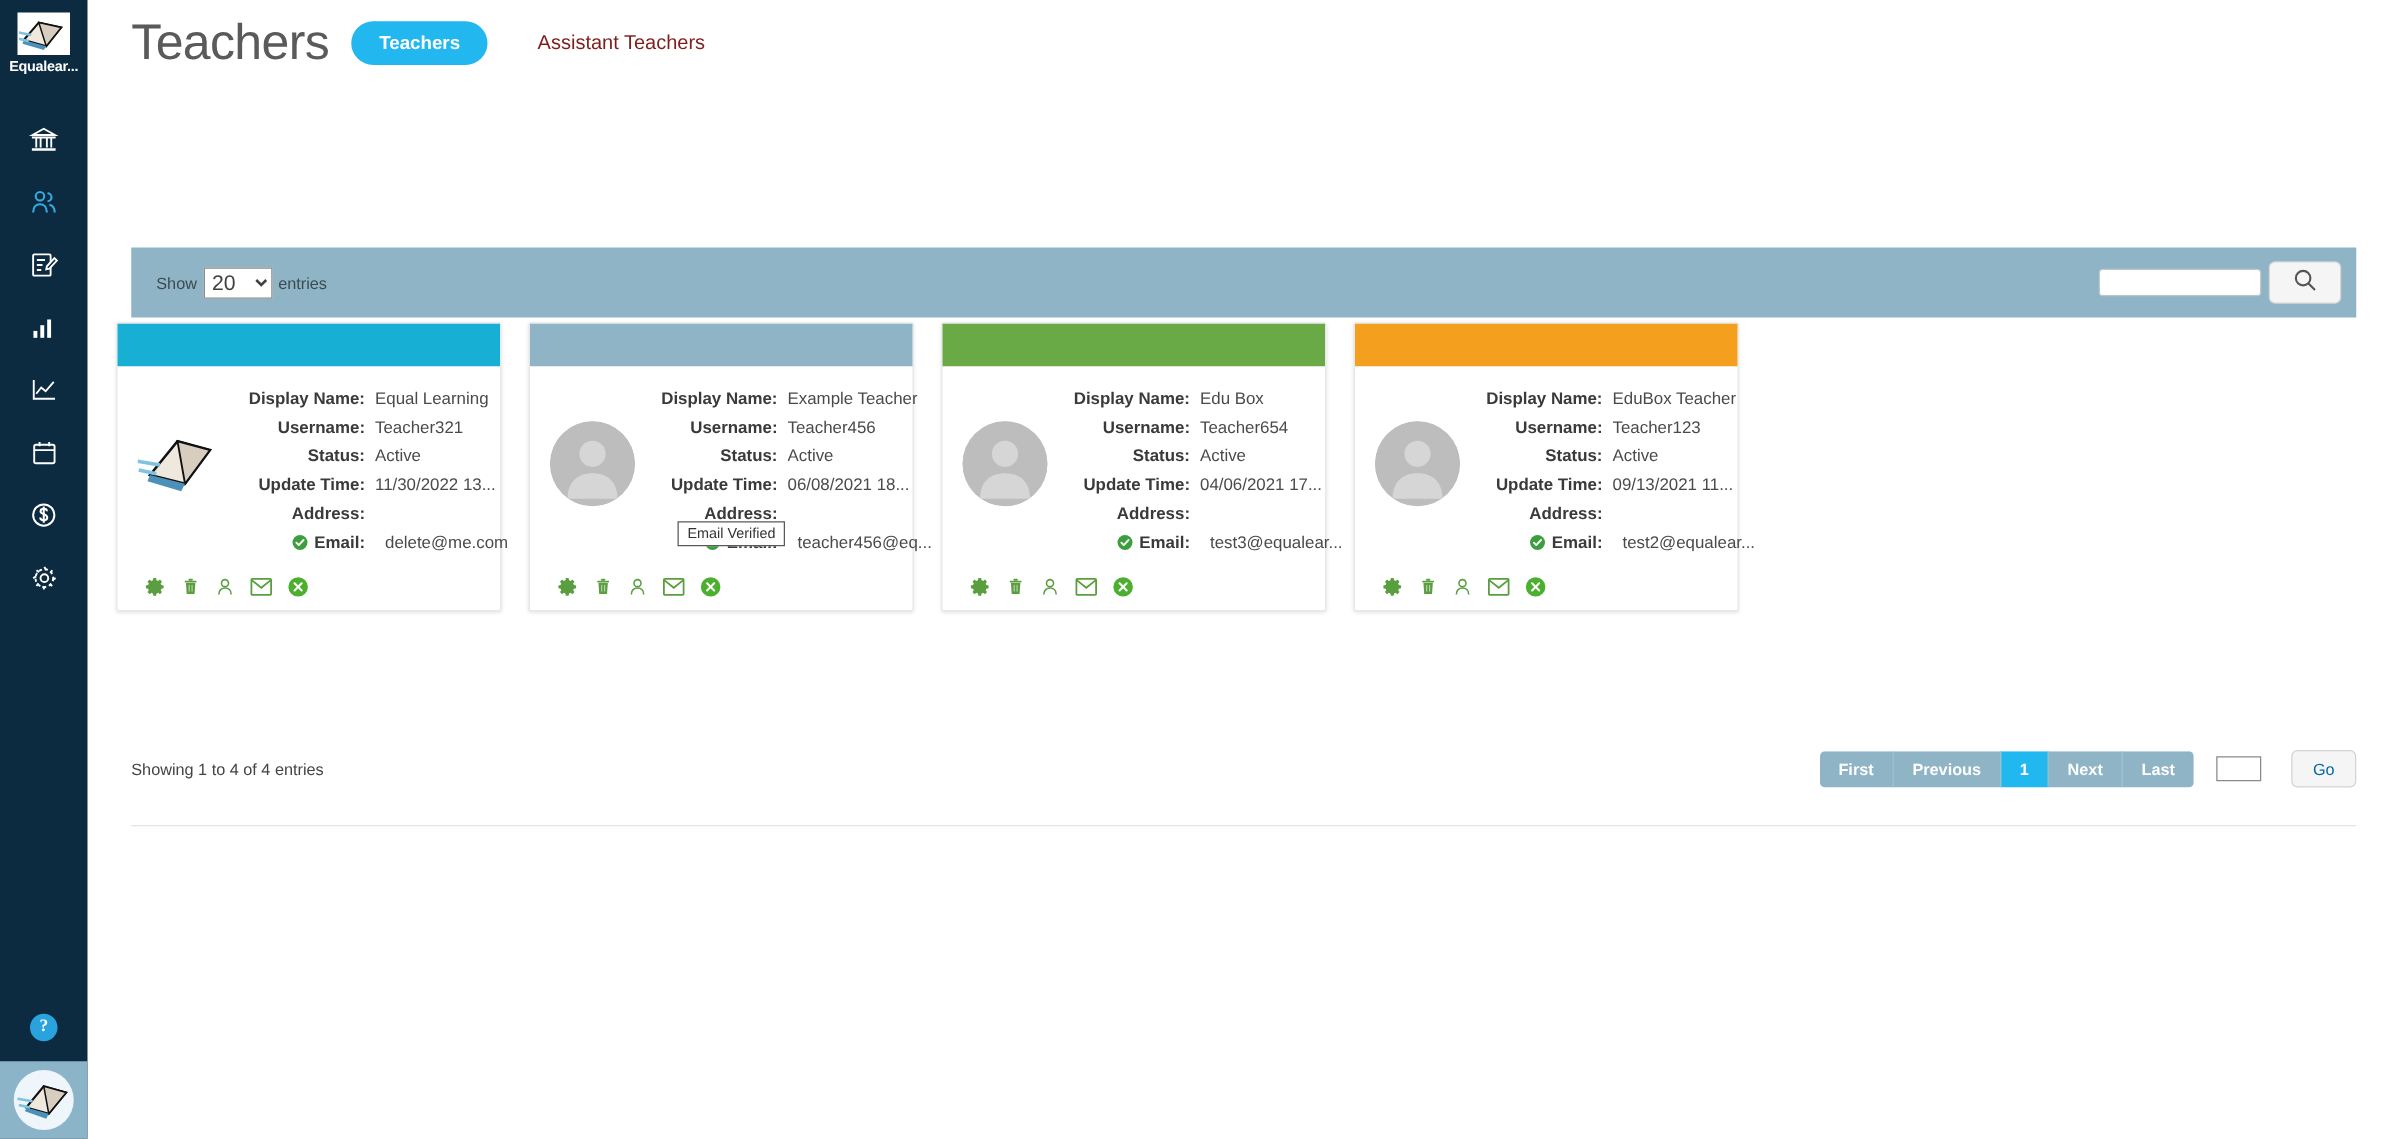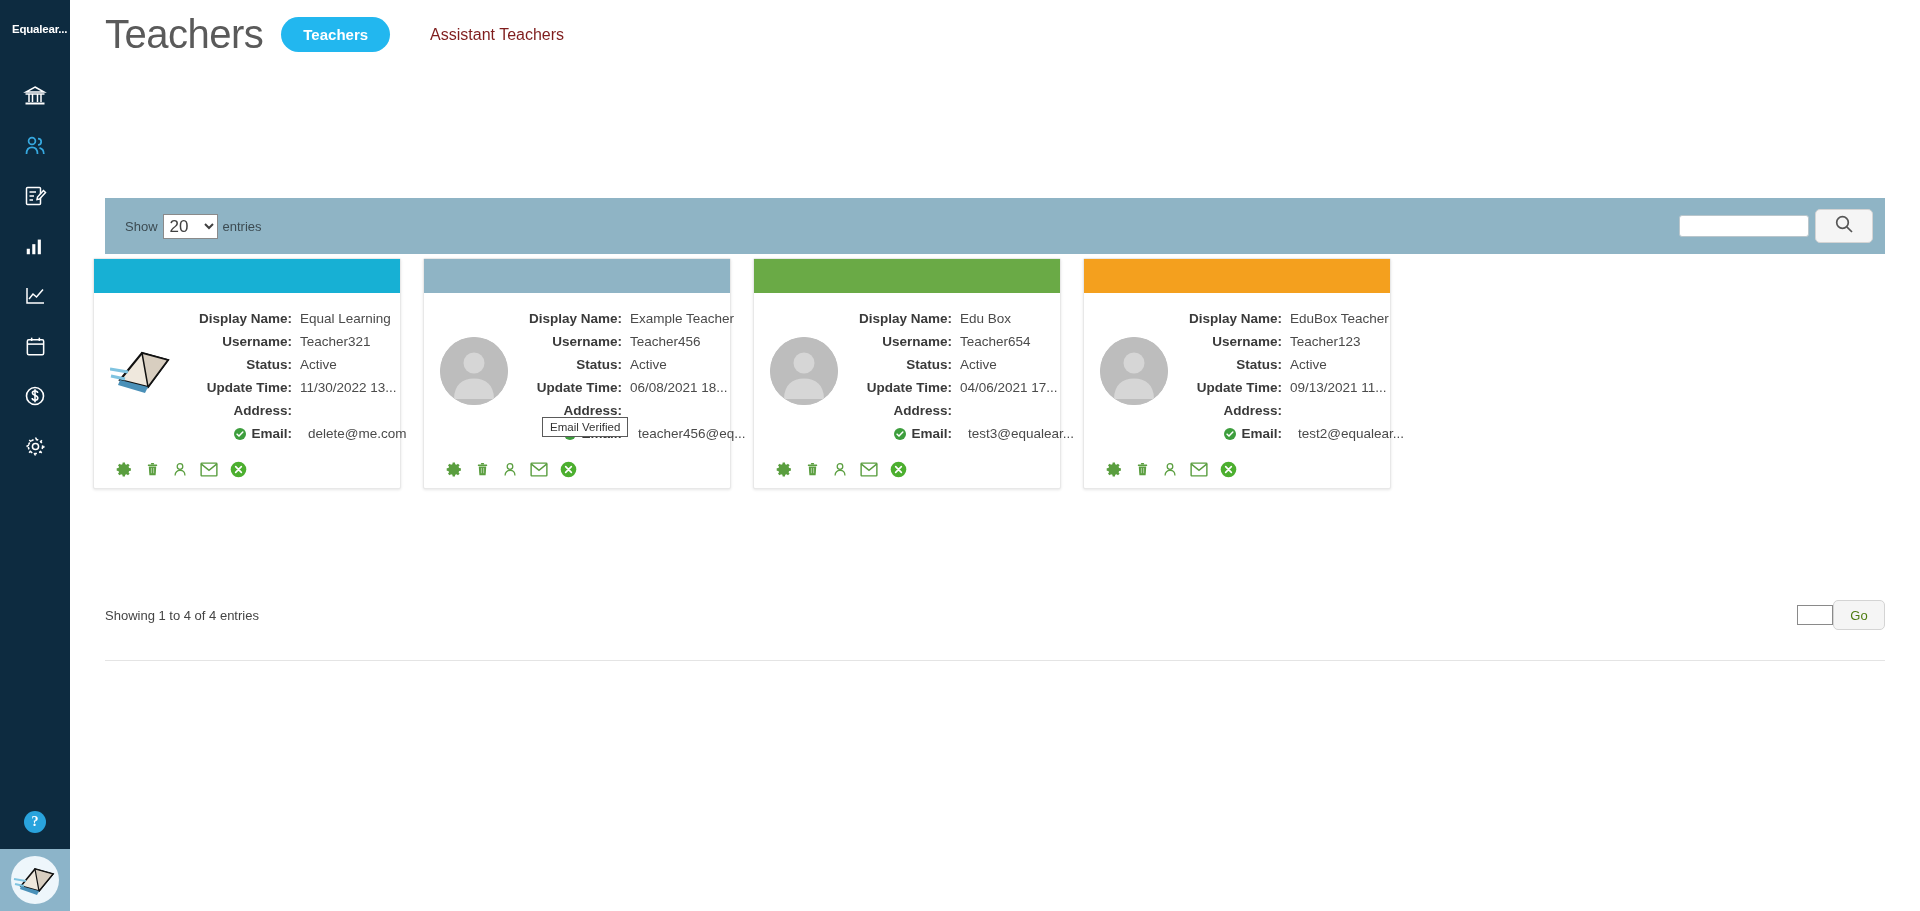--- a/index.html
+++ b/index.html
@@ -16,21 +16,21 @@
   #desktop-sidebar {
     position: absolute; left: 0; top: 0;
     width: 70px; height: 911px;
     background: #0d2b40;
     display: flex; flex-direction: column; align-items: center;
     z-index: 50;
   }
   #desktop-logo-tile {
     margin-top: 10px;
     width: 46px;
-    display: flex; flex-direction: row; align-items: center;
+    display: flex; flex-direction: column; align-items: center;
   }
   .book-glyph {
     width: 42px; height: 34px;
     background: #ffffff;
     display: flex; align-items: center; justify-content: center;
     overflow: hidden;
   }
   #desktop-logo-label {
     color: #ffffff; font-size: 11.5px; font-weight: bold;
     margin-top: 4px; letter-spacing: -0.2px;
@@ -248,24 +248,24 @@
   }
   .page-btn:last-child { border-right: none; }
   .page-btn.active { background: #21b7ef; }
   #page-jump-input {
     margin-left: 18px; width: 36px; height: 20px;
     border: 1px solid #8a8a8a; background: #fff;
     outline: none; font-family: "Liberation Sans", sans-serif;
     font-size: 12px; padding: 0 3px;
   }
   #go-button {
-    margin-left: 0; width: 52px; height: 30px;
+    margin-left: 24px; width: 52px; height: 30px;
     background: #f5f5f5; border: 1px solid #d4d4d4; border-radius: 5px;
     font-family: "Liberation Sans", sans-serif;
-    font-size: 13px; color: #4d7c0f; cursor: pointer;
+    font-size: 13px; color: #0369a1; cursor: pointer;
   }
   #footer-divider {
     position: absolute; left: 35px; top: 660px;
     width: 1780px; height: 1px; background: #e4e4e4;
   }
 </style>
 </head>
 <body>
 
 <div id="desktop-sidebar">
@@ -745,19 +745,26 @@
     </svg>
           </span>
         </div>
 
   </div>
     </div>
 
   <div id="table-footer">
     <div id="showing-info">Showing 1 to 4 of 4 entries</div>
     <div id="pagination-area">
+      <div id="pagination">
+          <div class="page-btn">First</div>
+          <div class="page-btn">Previous</div>
+          <div class="page-btn active">1</div>
+          <div class="page-btn">Next</div>
+          <div class="page-btn">Last</div>
+        </div>
       <input id="page-jump-input" type="text" style="">
       <button id="go-button">Go</button>
     </div>
   </div>
 
   <div id="footer-divider"></div>
 </div>
 
 </body></html>

